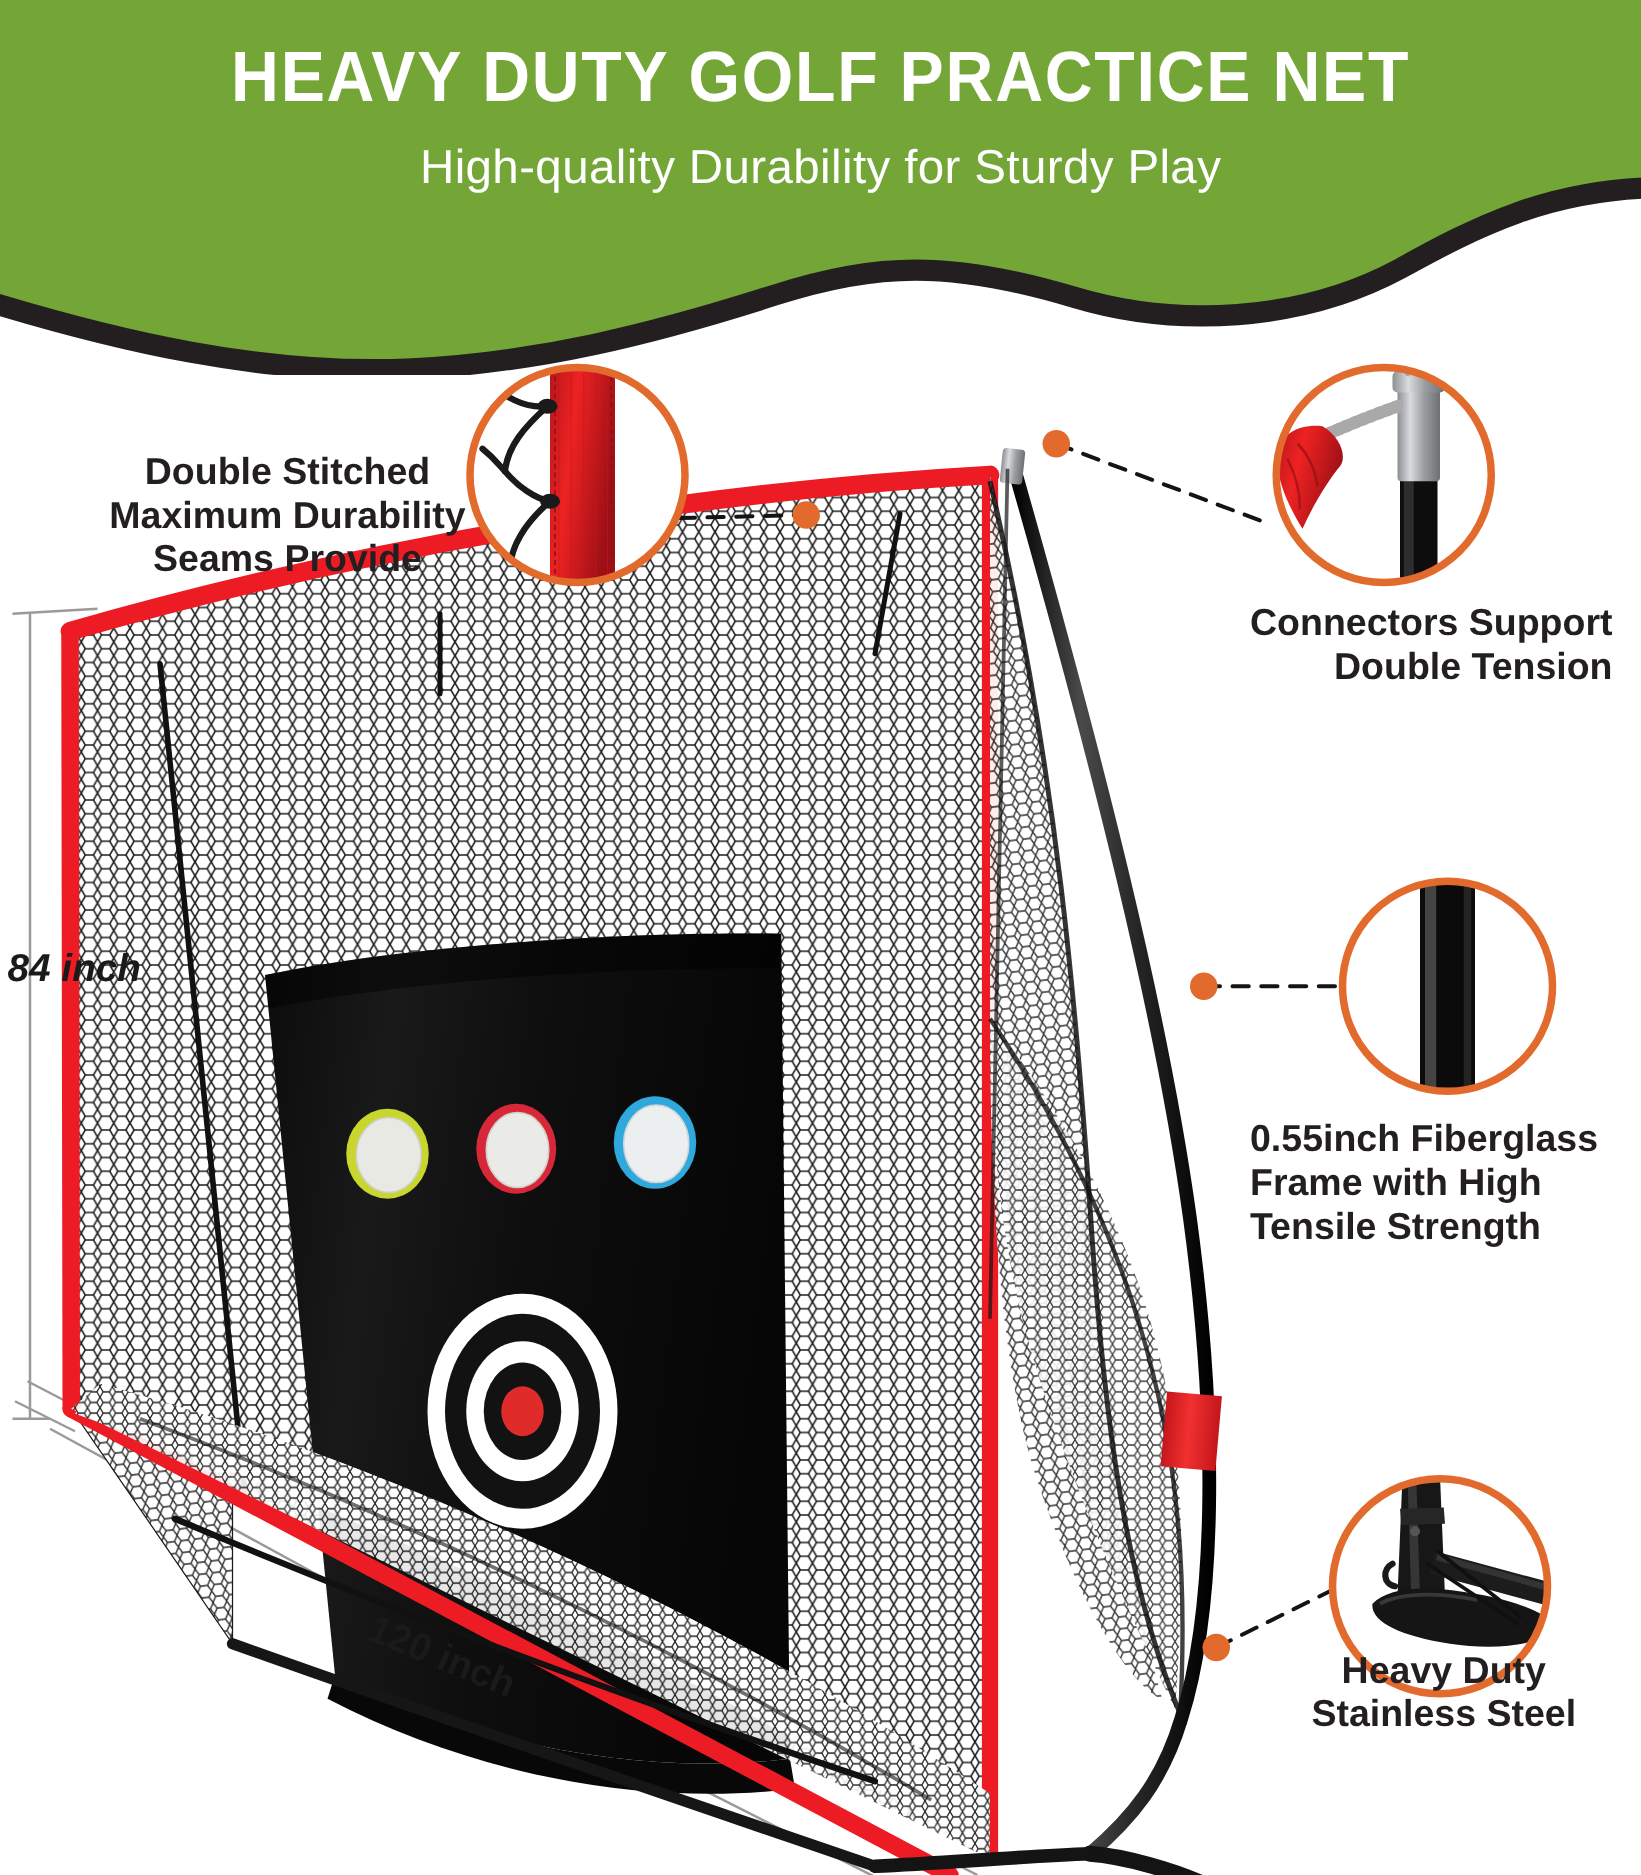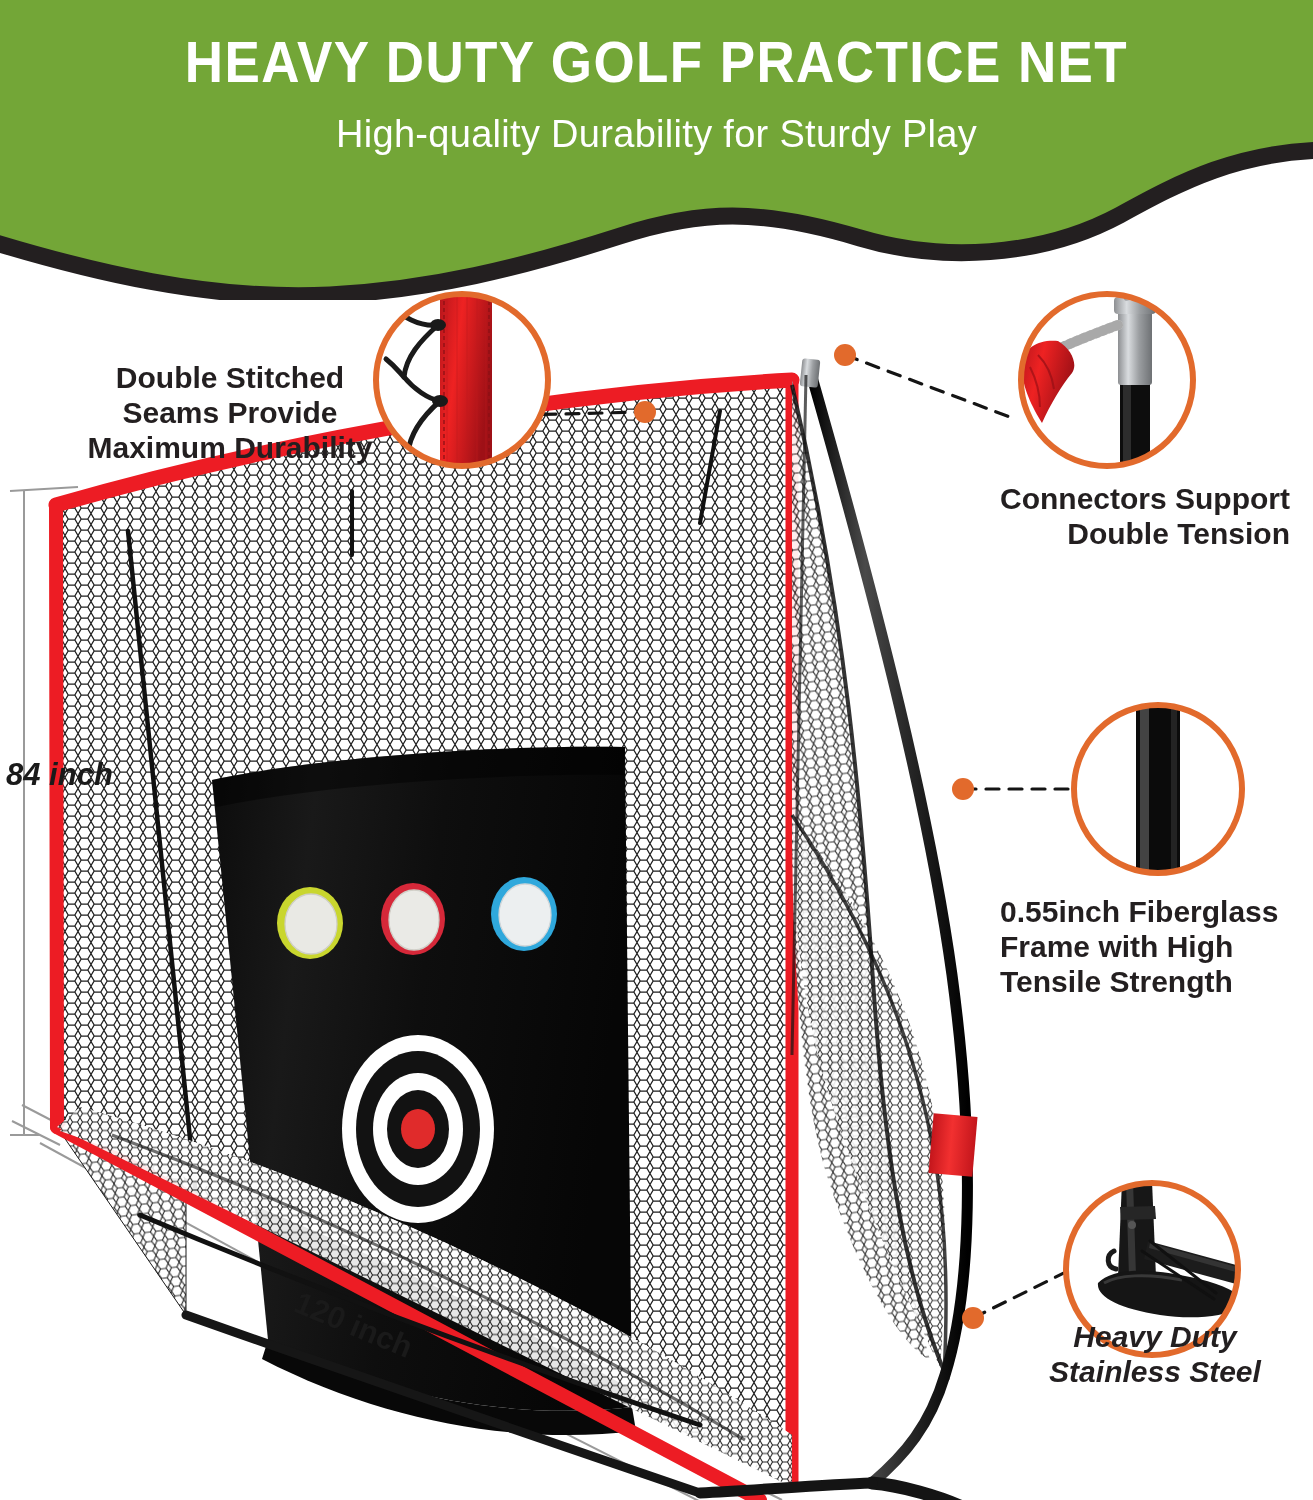--- a/index.html
+++ b/index.html
@@ -65,21 +65,21 @@
   #callout-connectors-text{
     left:930px; top:482px; width:360px;
     font-size:30px; text-align:right;
   }
   #callout-frame-text{
     left:1000px; top:895px; width:315px;
     font-size:30px; text-align:left;
   }
   #callout-base-text{
     left:1005px; top:1320px; width:300px;
-    font-size:30px; text-align:center;font-style:italic;
+    font-size:30px; text-align:center;
   }
 
   
   .dim-label{
     position:absolute;
     font-family:"Liberation Sans", sans-serif;
     font-weight:bold;
     color:#1a1a1a;
     z-index:21;
     white-space:nowrap;
@@ -443,22 +443,22 @@
 
       <path d="M1114,996 C1106,1000 1106,1012 1116,1014" fill="none" stroke="#1a1a1a" stroke-width="5" stroke-linecap="round"></path>
     </g>
     <circle cx="1152" cy="1014" r="86" fill="none" stroke="#E26A2C" stroke-width="6"></circle>
   </g>
 </svg>
 </div>
 
 <div class="callout-text" id="callout-seams-text">
   <div>Double Stitched</div>
+  <div>Maximum Durability</div>
   <div>Seams Provide</div>
-  <div>Maximum Durability</div>
 </div>
 
 <div class="callout-text" id="callout-connectors-text">
   <div>Connectors Support</div>
   <div>Double Tension</div>
 </div>
 
 <div class="callout-text" id="callout-frame-text">
   <div>0.55inch Fiberglass</div>
   <div>Frame with High</div>

